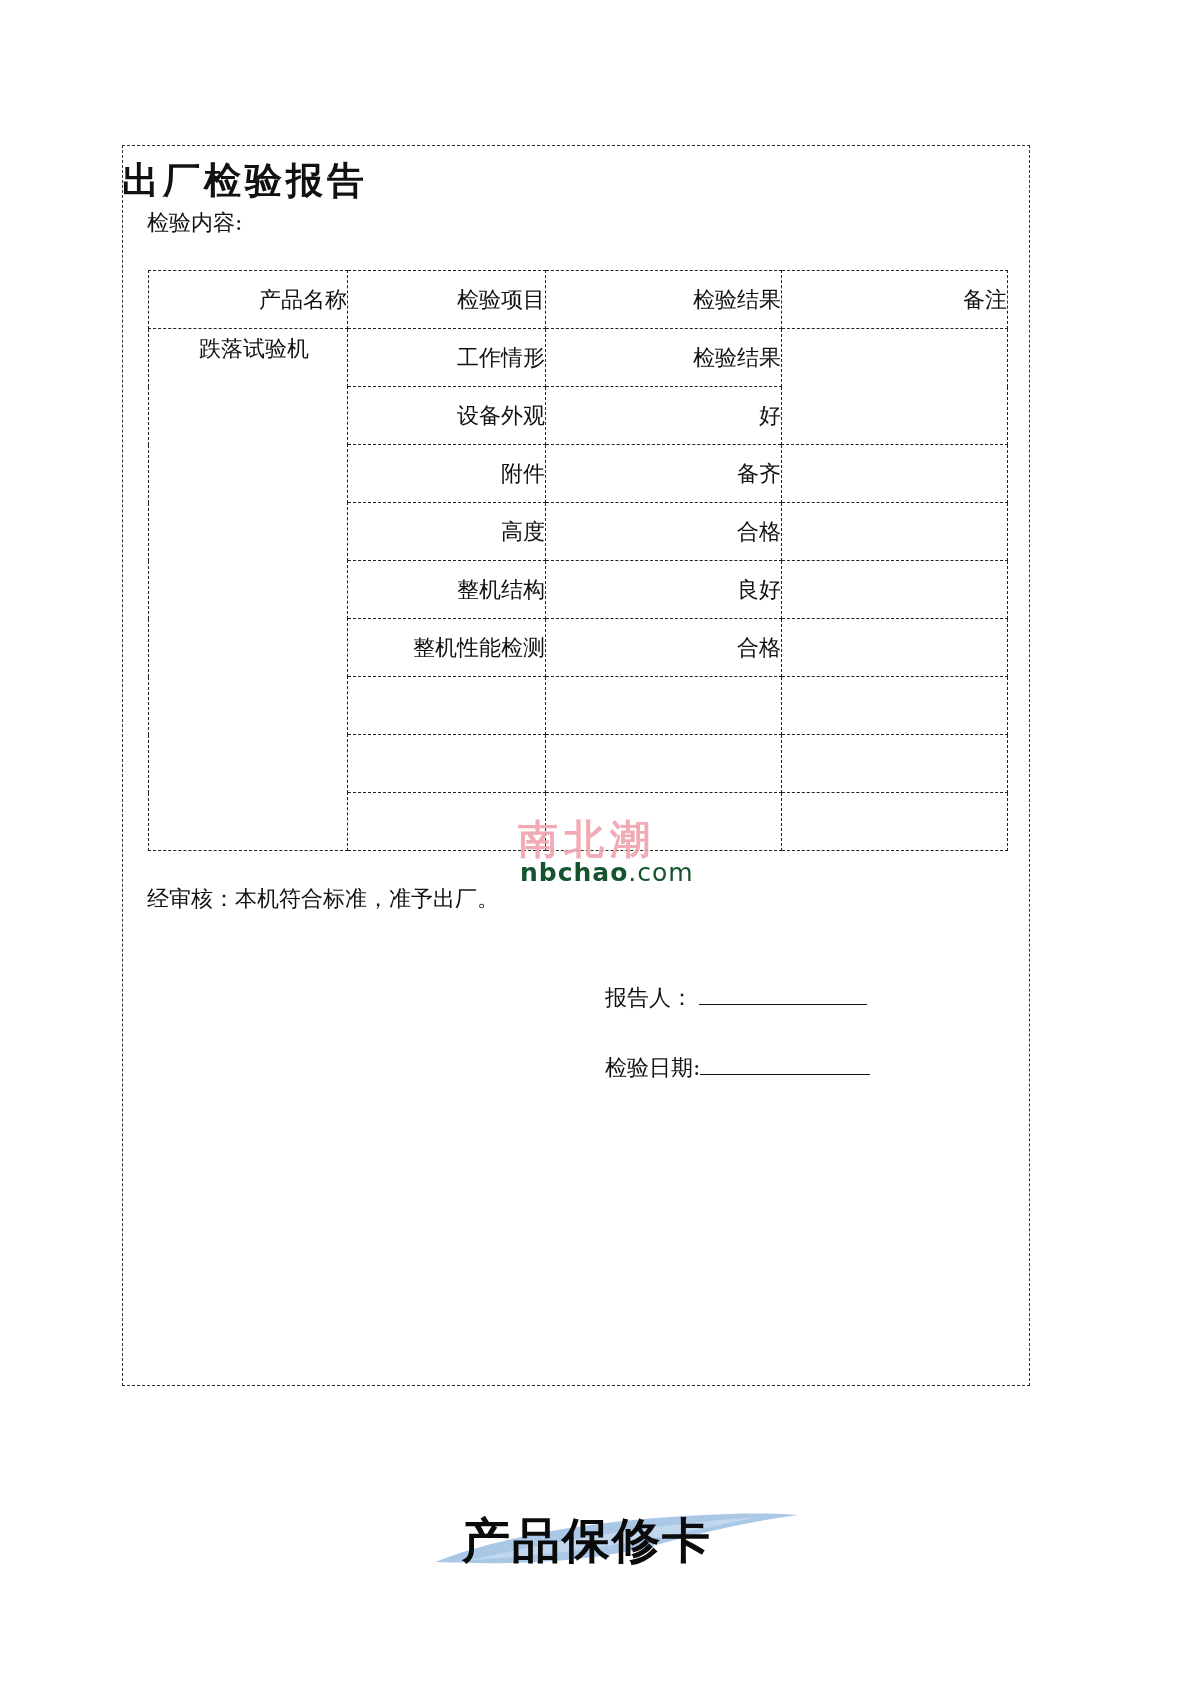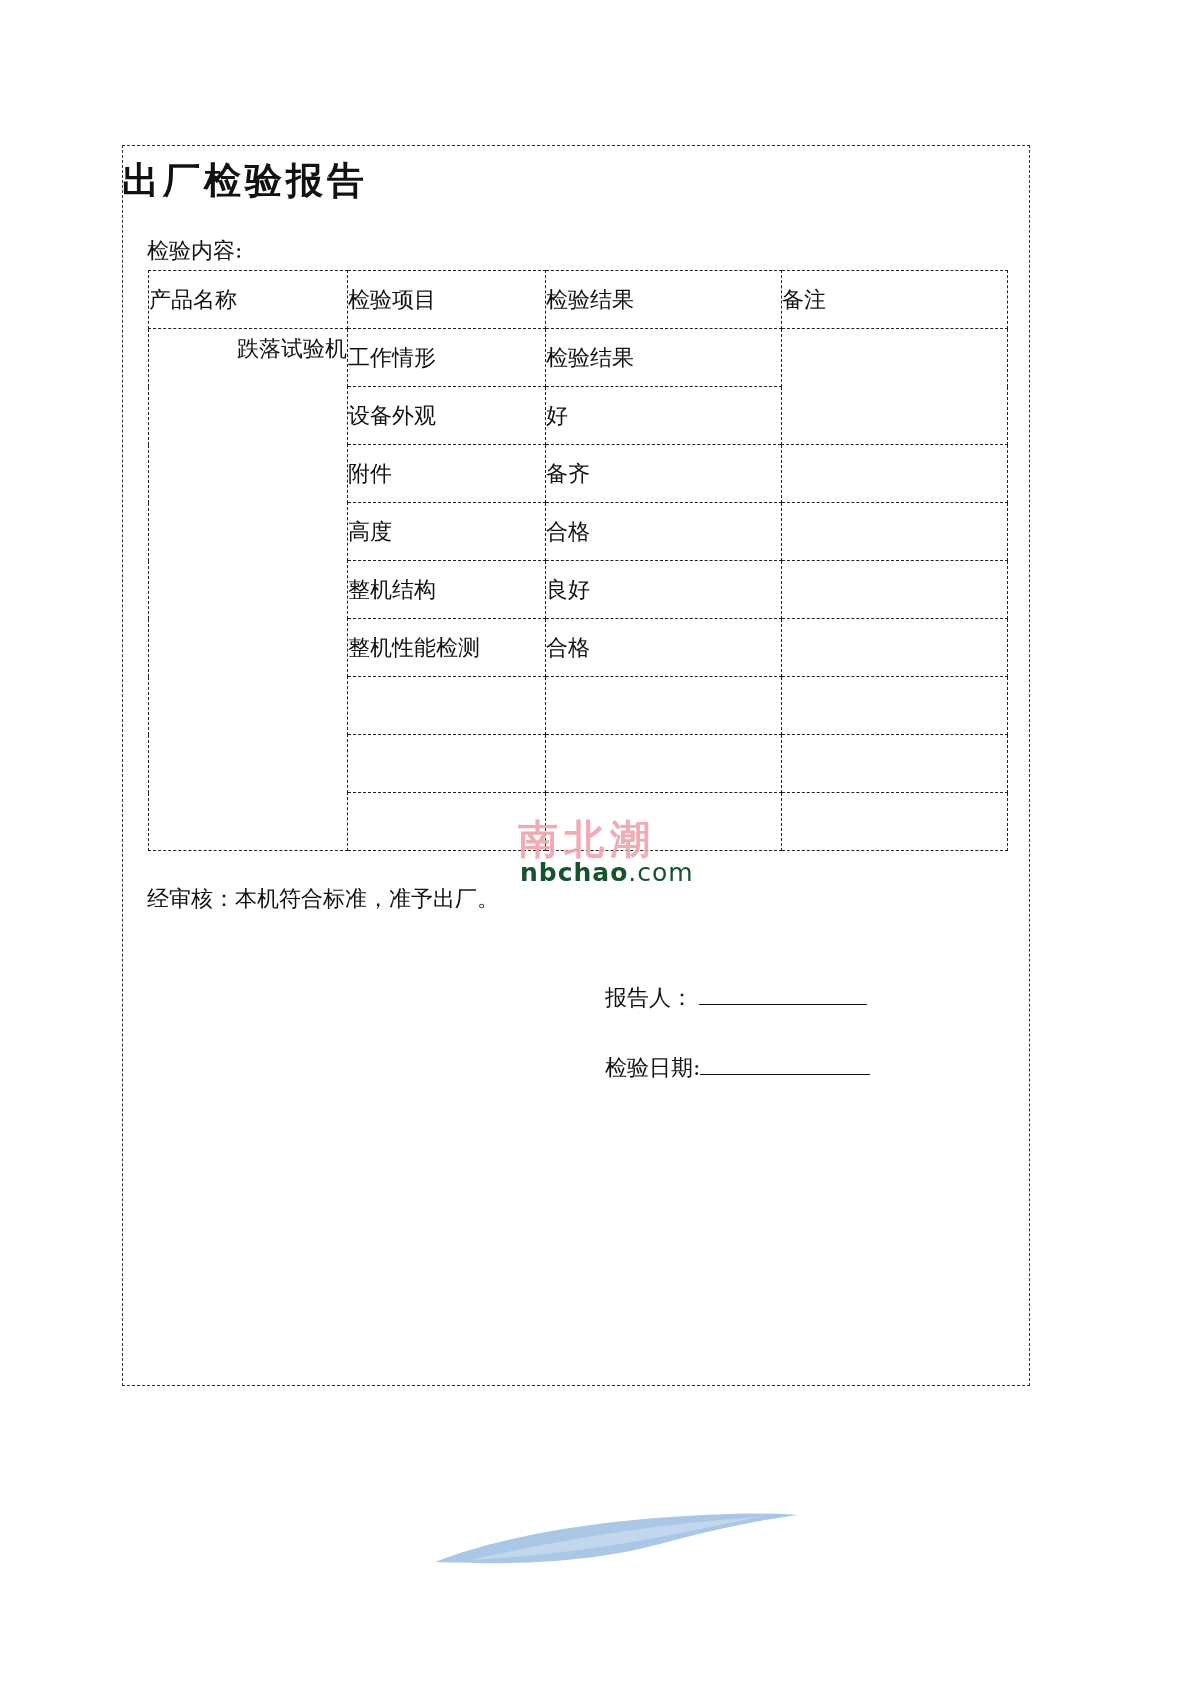--- a/index.html
+++ b/index.html
@@ -2,26 +2,26 @@
 <html><head>
   <meta charset="utf-8">
   <style>
     html, body { margin: 0; padding: 0; background: #ffffff; }
     body { width: 1200px; height: 1697px; position: relative; overflow: hidden;
            font-family: "DejaVu Serif", "Liberation Serif", serif; color: #111; }
     .frame { position: absolute; left: 122px; top: 145px; width: 908px; height: 1241px;
              border: 1.5px dashed #333; box-sizing: border-box; }
     .title { position: absolute; left: 122px; top: 155px; width: 908px; text-align: left;
              font-size: 37px; font-weight: bold; letter-spacing: 4px; line-height: 50px; }
-    .label-content { position: absolute; left: 147px; top: 207px; font-size: 22px; line-height: 32px; margin-top: 28px; }
+    .label-content { position: absolute; left: 147px; top: 207px; font-size: 22px; line-height: 32px; }
     table.report { position: absolute; left: 148px; top: 270px; border-collapse: collapse;
                    table-layout: fixed; width: 859px; }
-    table.report td { border: 1px dashed #222; font-size: 22px; text-align: left;
+    table.report td { border: 1px dashed #222; font-size: 22px; text-align: right;
                       vertical-align: middle; padding: 0; height: 57px; line-height: 28px; }
-    table.report td.prod { text-align: right; vertical-align: top; padding: 6px 0 0 12px; }
+    table.report td.prod { text-align: center; vertical-align: top; padding: 6px 0 0 12px; }
     .review { position: absolute; left: 147px; top: 883px; font-size: 22px; line-height: 32px; text-align: right; }
     .sig { position: absolute; left: 605px; font-size: 22px; line-height: 32px; white-space: nowrap; }
     .sig .line { display: inline-block; border-bottom: 1.5px solid #111; height: 22px; vertical-align: baseline; }
     .wm-cn { position: absolute; left: 518px; top: 812px; font-size: 40px; font-weight: bold;
              color: #efa3ae; letter-spacing: 6px; font-family: "DejaVu Serif", serif; opacity: 0.9; }
     .wm-en { position: absolute; left: 520px; top: 858px; font-size: 25px; color: #14532d;
              font-family: "DejaVu Sans", sans-serif; letter-spacing: 1px; }
     .wm-en b { font-weight: bold; }
     .card-title-wrap { position: absolute; left: 430px; top: 1500px; width: 380px; height: 80px; }
     .swoosh { position: absolute; left: 0; top: 0; }
@@ -108,13 +108,14 @@
 </div>
 <div class="sig" style="top:1046px;margin-top:6px;">
   <span>检验日期:</span><span class="line" style="width:170px;"></span>
 </div>
 
 <div class="card-title-wrap">
   <svg class="swoosh" width="380" height="80" viewBox="0 0 380 80">
     <path d="M5 62 C 60 40, 160 18, 300 14 C 330 13, 355 14, 368 15 C 330 20, 280 30, 230 44 C 170 60, 100 66, 5 62 Z" fill="#9bbde0" opacity="0.85"></path>
     <path d="M40 60 C 120 42, 220 24, 330 17 C 260 30, 180 52, 40 60 Z" fill="#c6dbef" opacity="0.8"></path>
   </svg>
+  <div class="card-title">产品保修卡</div>
 </div>
 
 </body></html>

